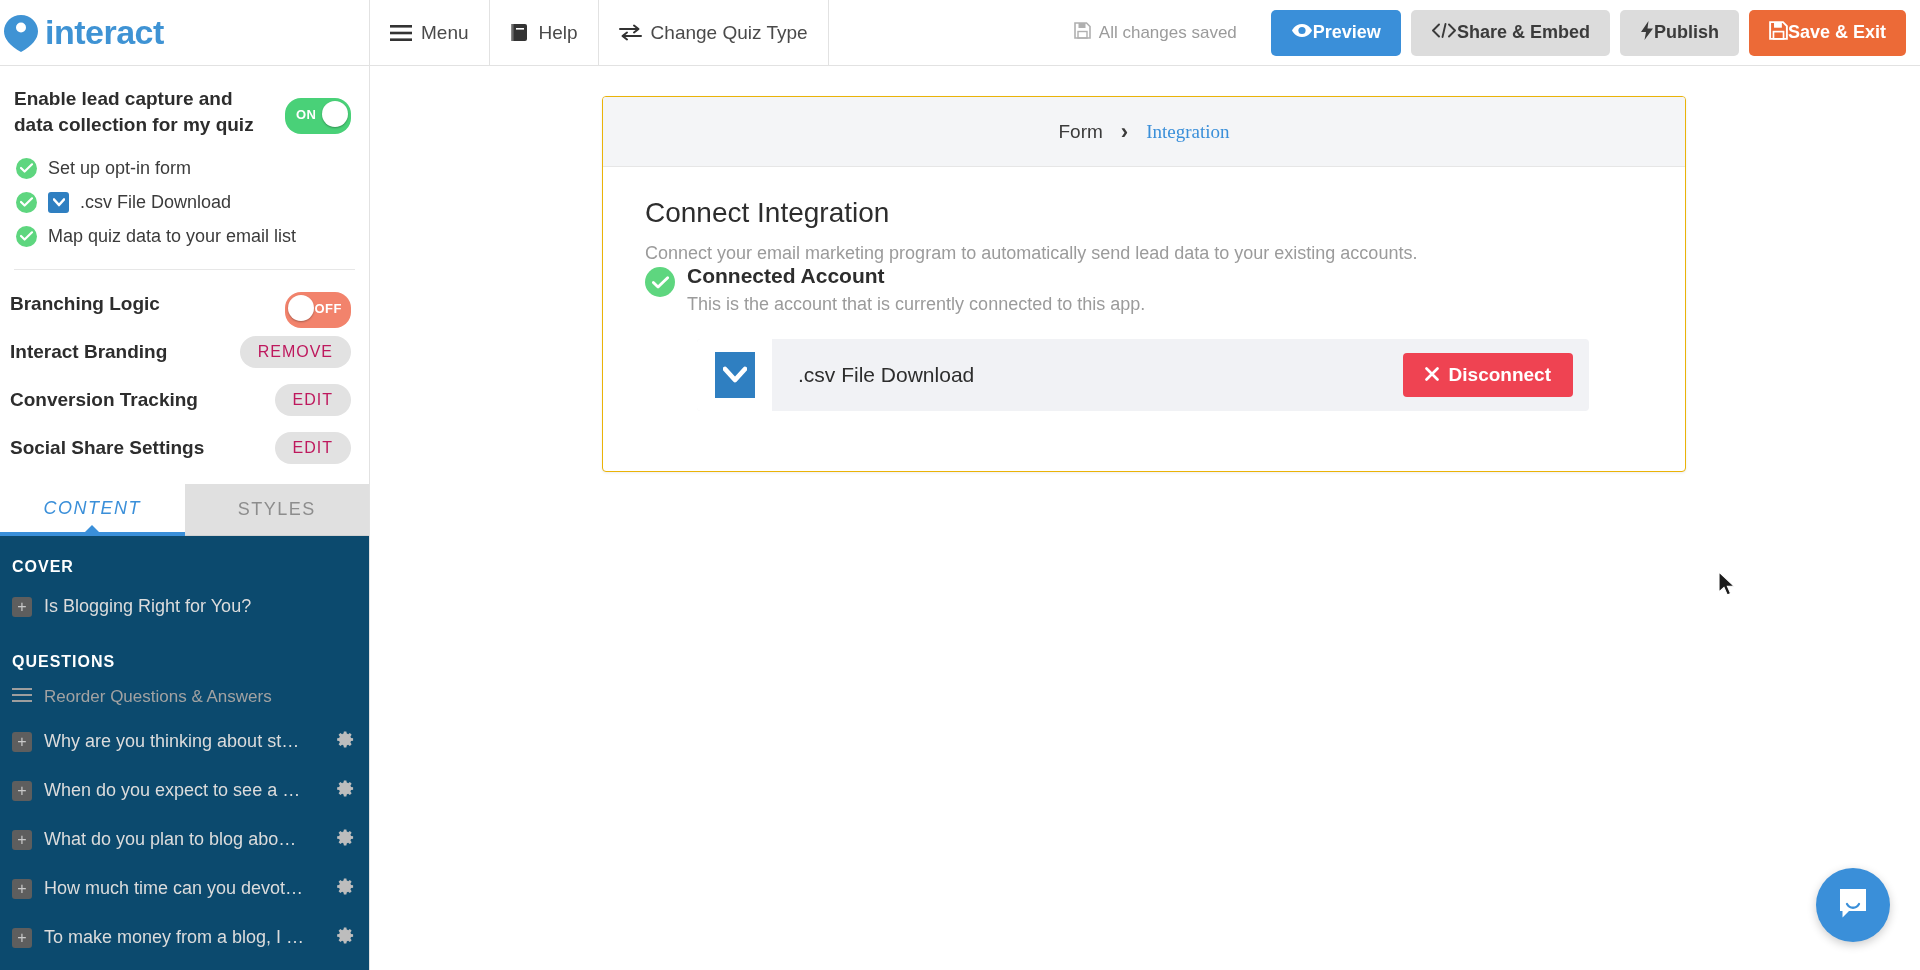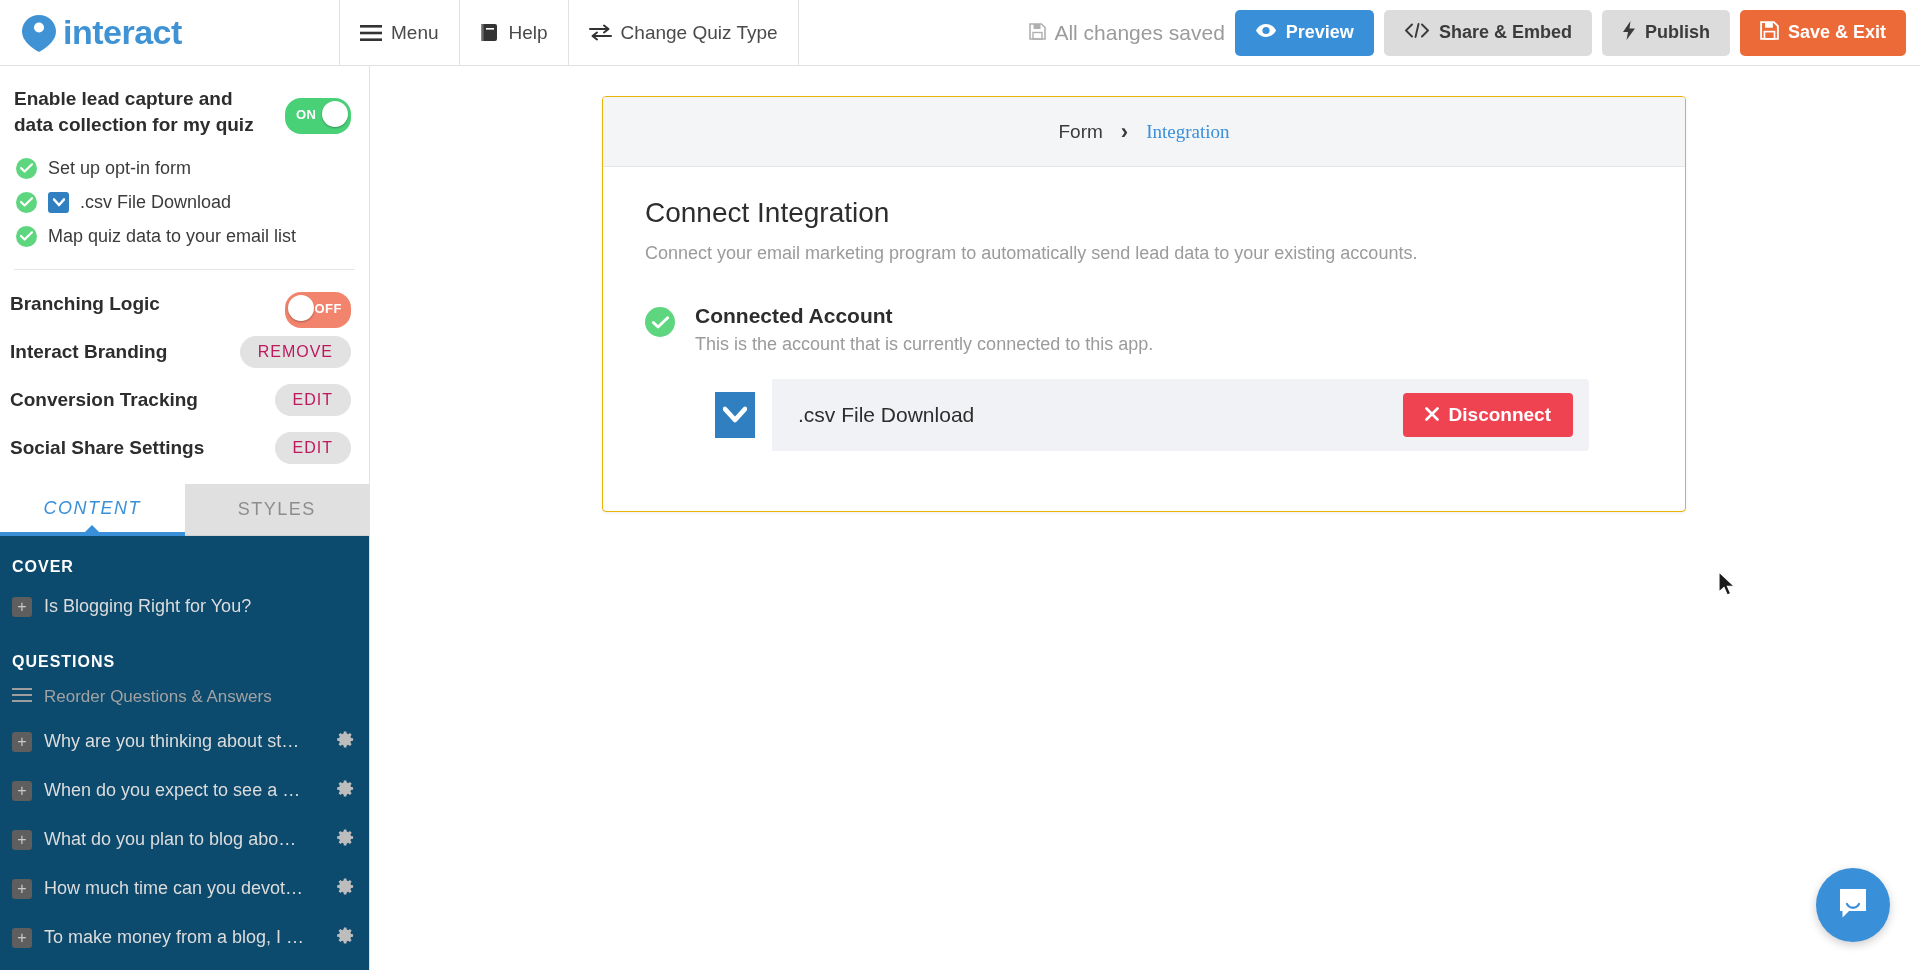--- a/index.html
+++ b/index.html
@@ -12,23 +12,22 @@
 
   
   .topbar {
     position: absolute; top: 0; left: 0;
     width: 1920px; height: 66px;
     background: #ffffff;
     border-bottom: 1px solid #e2e2e2;
     display: flex; align-items: center;
   }
   .brand {
-    width: 340px; height: 66px;
+    width: 370px; height: 66px;
     display: flex; align-items: center;
-    padding-left: 18px;
     border-right: 1px solid #e2e2e2;
     flex: none;
   }
   .brand-logo { width: 42px; height: 42px; flex: none; position: relative; }
   .brand-name {
     font-size: 34px; color: #3f93d4; font-weight: 600;
     letter-spacing: -.5px; margin-left: 3px;
   }
 
   .menugroup { display: flex; align-items: center; height: 66px; flex: none; }
@@ -40,25 +39,25 @@
     cursor: pointer; white-space: nowrap;
   }
   .menuitem .ic { display: flex; align-items: center; color: #333; }
 
   .topbar-right {
     margin-left: auto; display: flex; align-items: center;
     gap: 10px; padding-right: 14px;
   }
   .saved {
     display: flex; align-items: center; gap: 8px;
-    color: #9b9b9b; font-size: 21px; margin-right: 0;
+    color: #9b9b9b; font-size: 17px; margin-right: 24px;
     white-space: nowrap;
   }
   .btn {
-    display: flex; align-items: center; gap: 9px;
+    display: flex; align-items: center; 
     height: 46px; padding: 0 20px; border-radius: 5px;
     font-size: 18px; font-weight: bold; cursor: pointer;
     white-space: nowrap; border: none;
   }
   .btn-blue  { background: #3a8fd9; color: #fff; }
   .btn-gray  { background: #dcdcdc; color: #3b3b3b; }
   .btn-orange{ background: #ec6a37; color: #fff; }
 
   
   .sidebar {
@@ -183,21 +182,21 @@
     display: flex; align-items: center; justify-content: center; gap: 18px;
   }
   .bc-item { font-size: 19px; color: #3b3b3b; cursor: pointer; }
   .bc-item.active { color: #3a8fd9; font-family: Liberation Serif, serif; }
   .bc-sep { color: #3b3b3b; font-size: 22px; font-weight: bold; }
 
   .card-body { padding: 30px 42px 60px 42px; }
   .ci-title { font-size: 28px; color: #2d2d2d; margin-bottom: 14px; }
   .ci-sub { font-size: 18px; color: #9b9b9b; }
 
-  .acct-block { display: flex; gap: 20px; margin-top: 40px; }
+  .acct-block { display: flex; gap: 12px; }
   .acct-check {
     width: 30px; height: 30px; border-radius: 50%;
     background: #5ed67f; flex: none; margin-top: 3px;
     display: flex; align-items: center; justify-content: center;
   }
   .acct-title { font-size: 21px; font-weight: bold; color: #2d2d2d; }
   .acct-sub { font-size: 18px; color: #9b9b9b; margin-top: 6px; }
 
   .acct-card {
     margin: 24px 0 0 52px; width: 892px; height: 72px;

